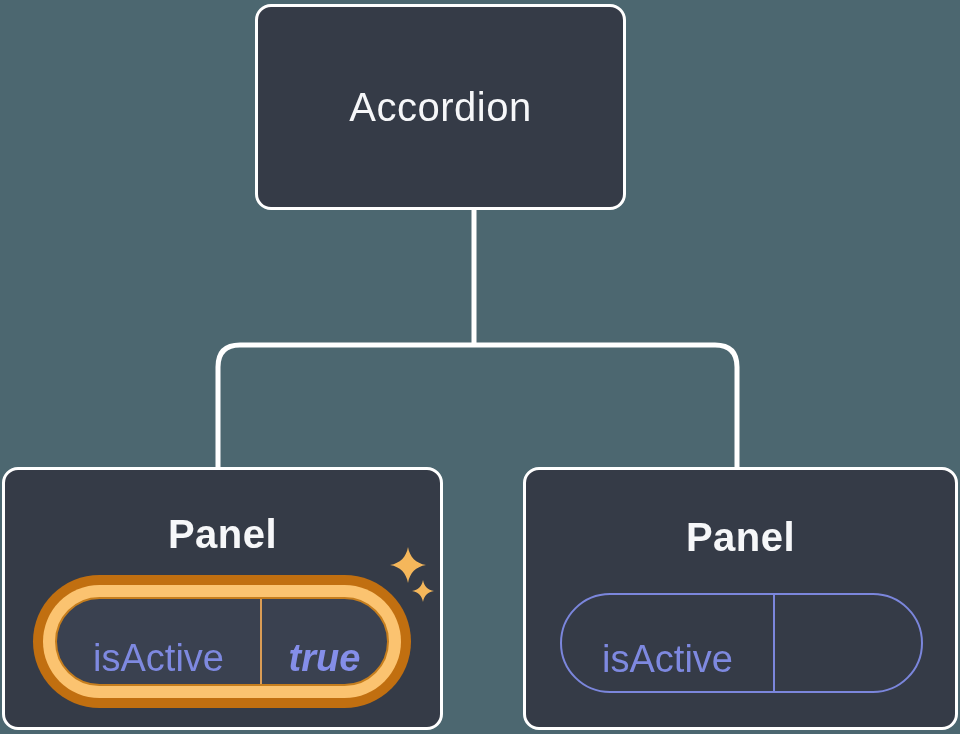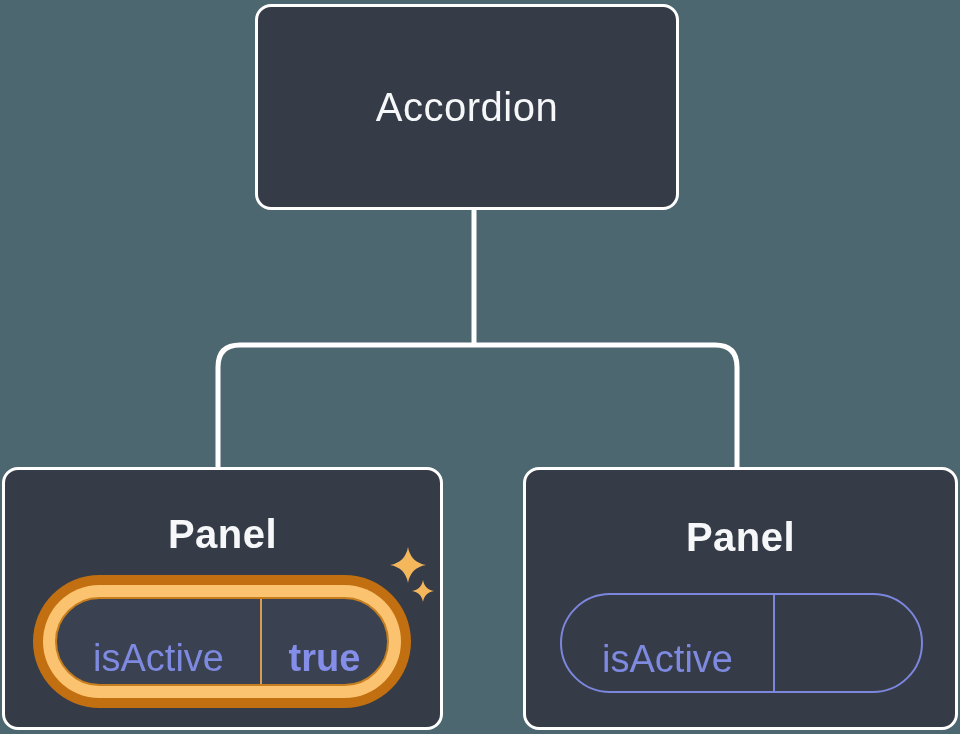--- a/index.html
+++ b/index.html
@@ -11,21 +11,21 @@
   
   .connectors{position:absolute;left:0;top:0;z-index:0;}
   .connectors path{fill:none;stroke:var(--connector,#fff);stroke-width:5px;}
   
   .node{
     position:absolute;box-sizing:border-box;z-index:1;
     background:var(--node-fill,#353B47);
     border:3px solid var(--node-border,#fff);
     border-radius:16px;
   }
-  .node-accordion{left:255px;top:4px;width:424px;height:206px;display:flex;align-items:center;justify-content:center;}
+  .node-accordion{left:255px;top:4px;width:371px;height:206px;display:flex;align-items:center;justify-content:center;}
   .node-label{color:var(--title-text,#F6F7F9);font-size:40px;font-weight:500;letter-spacing:0.5px;}
   .node-panel-left{left:2px;top:467px;width:441px;height:263px;}
   .node-panel-right{left:523px;top:467px;width:435px;height:263px;}
   .panel-title{position:absolute;left:0;right:0;text-align:center;color:var(--title-text,#F6F7F9);font-size:40px;font-weight:700;letter-spacing:0.5px;}
   .node-panel-left .panel-title{top:42px;}
   .node-panel-right .panel-title{top:45px;}
   
   .pill-active{
     position:absolute;left:28px;top:105px;width:378px;height:133px;
     box-sizing:border-box;border-radius:999px;
@@ -51,21 +51,21 @@
     border:2px solid var(--pill-border-inactive,#7B86DC);
     display:flex;overflow:hidden;z-index:2;
   }
   .pill-inactive .pill-divider{width:2px;background:var(--pill-border-inactive,#7B86DC);}
   
   .cell{display:flex;align-items:center;justify-content:center;font-size:38px;margin-top:33px;}
   .cell-key-left{width:203px;}
   .cell-key-right{width:211px;}
   .cell-val{flex:1;}
   .state-key{color:var(--state-text,#7E89E0);}
-  .state-val-true{color:var(--state-value-active,#848EE9);font-weight:700;}
+  .state-val-true{color:var(--state-value-active,#848EE9);font-weight:700;font-style:italic;}
   .state-val-false{color:var(--state-text,#7E89E0);}
   
   .sparkle{position:absolute;z-index:3;}
   .sparkle path{fill:var(--sparkle,#F5B75B);}
   .sparkle-large{left:385px;top:77px;width:36px;height:36px;}
   .sparkle-small{left:407px;top:110px;width:22px;height:22px;}
 </style>
 </head>
 <body>
 

